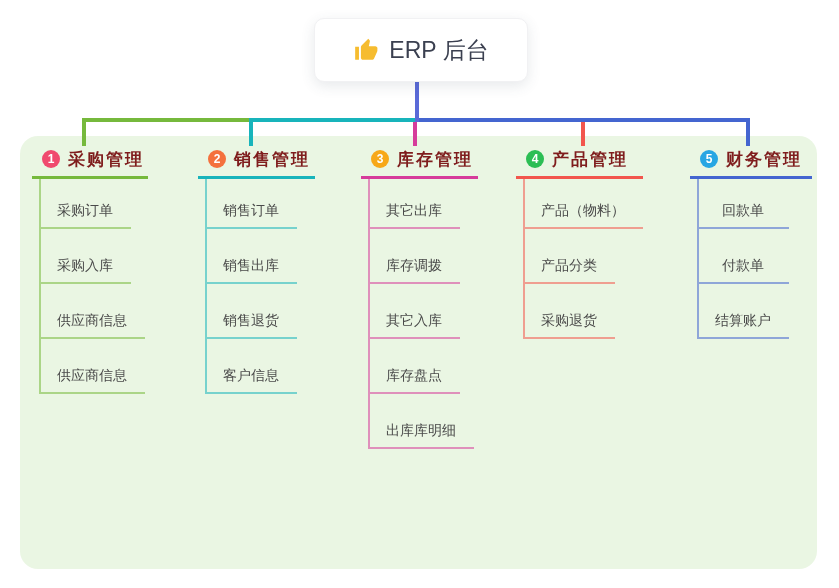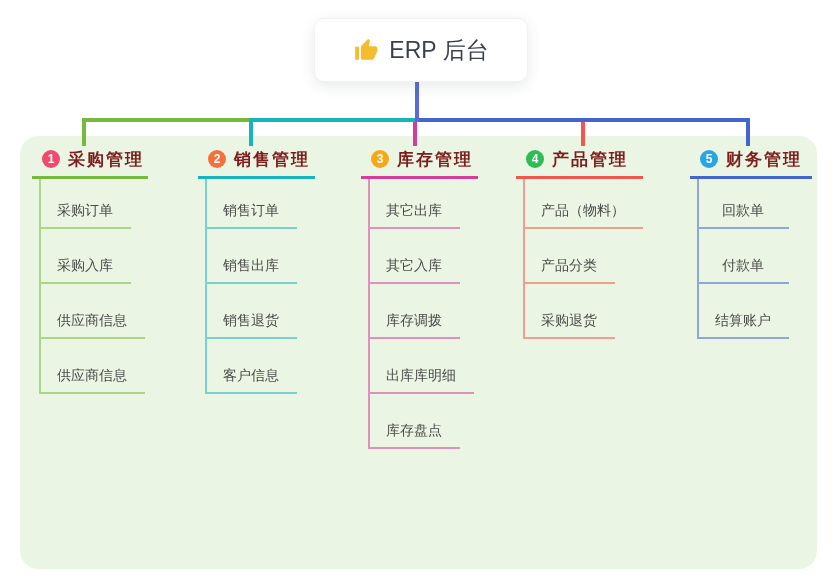--- a/index.html
+++ b/index.html
@@ -139,33 +139,33 @@
         <span class="t">库存管理</span>
       </div>
       <ul class="children">
 
 
     <li class="child">
       <span class="child-label">其它出库</span>
     </li>
 
     <li class="child">
+      <span class="child-label">库存调拨</span>
+    </li>
+
+    <li class="child">
       <span class="child-label">其它入库</span>
     </li>
 
     <li class="child">
-      <span class="child-label">库存调拨</span>
+      <span class="child-label">库存盘点</span>
     </li>
 
     <li class="child">
       <span class="child-label">出库库明细</span>
-    </li>
-
-    <li class="child">
-      <span class="child-label">库存盘点</span>
     </li>
   </ul>
     </div>
 
     <div class="branch b3" style="--c: #F2564D; --cl: #F2564D8c;">
       <div class="branch-title">
         <span class="badge" style="background: rgb(44, 190, 84);">4</span>
         <span class="t">产品管理</span>
       </div>
       <ul class="children">

